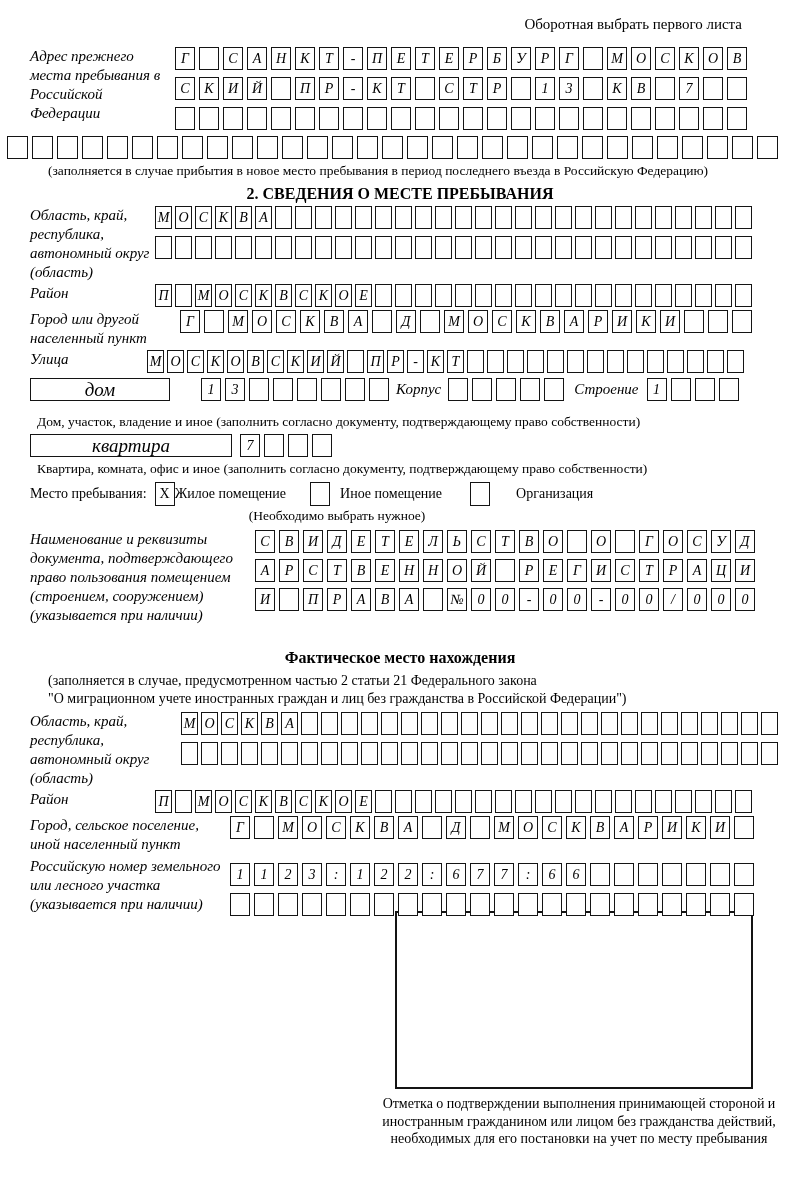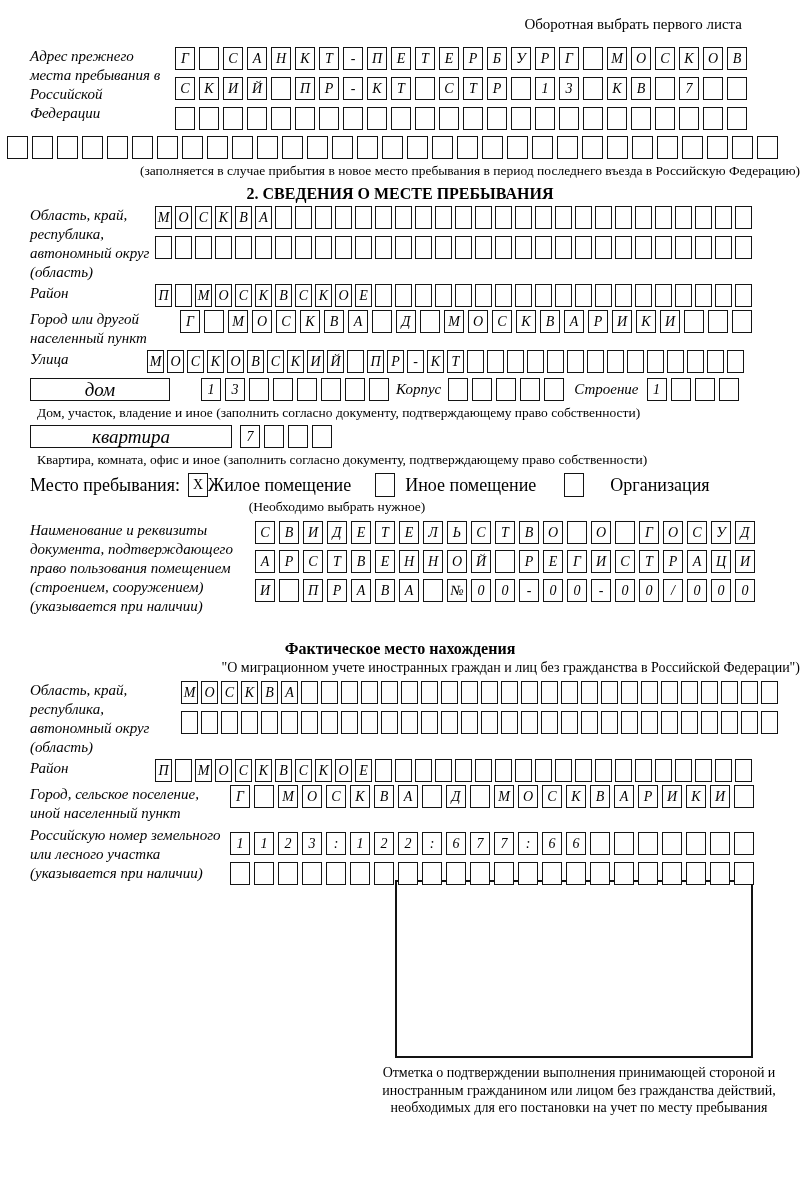--- a/index.html
+++ b/index.html
@@ -19,35 +19,35 @@
   .cell {
     flex:0 0 auto; height:23px; border:1.8px solid #141414; background:#fff;
     display:flex; align-items:center; justify-content:center;
     font-size:14px; line-height:1;
   }
   .p24 { column-gap:4px; } .p24 .cell { width:20px; }
   .p20 { column-gap:3px; } .p20 .cell { width:17px; }
   .p25 { column-gap:4px; } .p25 .cell { width:21px; }
 
   .caption { font-size:13.5px; line-height:17px; }
-  .center { text-align:right;padding-left:48px; }
+  .center { text-align:left;padding-left:48px; }
   .sec-title { text-align:center; font-weight:bold; font-size:16px; line-height:20px; margin-top:5px; }
 
   .longbox {
     height:23px; border:1.8px solid #141414; display:flex;
     align-items:center; justify-content:center; font-size:19px; flex:0 0 auto;
   }
   .inline-label { font-size:15px; line-height:23px; flex:0 0 auto; }
 
   .checkbox {
     width:20px; height:24px; border:1.8px solid #141414; display:inline-flex;
     align-items:center; justify-content:center; font-size:14px; flex:0 0 auto;
   }
   .stay-row { display:flex; align-items:center; margin-left:30px; margin-top:5px; }
-  .opt-label { font-size:18px; }
+  .opt-label { font-size:14px; }
 
   .stamp-box {
     width:358px; height:178px; border:2px solid #141414;
     margin-left:395px; margin-top:-22px; background:#fff;
   }
   .stamp-caption {
     margin-left:364px; width:430px; margin-top:6px;
     text-align:center; font-size:14px; line-height:17.5px;
   }
 </style>
@@ -371,21 +371,21 @@
         <span class="cell"></span>
       </div>
     <div class="inline-label" style="margin-left:10px">Строение</div>
     <div class="cellrow p24" style="margin-left:8px">
         <span class="cell">1</span>
         <span class="cell"></span>
         <span class="cell"></span>
         <span class="cell"></span>
       </div>
   </div>
-  <div class="caption" style="margin-left:37px; margin-top:3px">Дом, участок, владение и иное (заполнить согласно документу, подтверждающему право собственности)</div>
+  <div class="caption" style="margin-left:37px; margin-top:12px">Дом, участок, владение и иное (заполнить согласно документу, подтверждающему право собственности)</div>
 
   <div class="field" style="margin-top:4px">
     <div class="longbox" style="width:202px">квартира</div>
     <div class="cellrow p24" style="margin-left:8px">
         <span class="cell">7</span>
         <span class="cell"></span>
         <span class="cell"></span>
         <span class="cell"></span>
       </div>
   </div>
@@ -471,20 +471,21 @@
           <span class="cell">0</span>
           <span class="cell">/</span>
           <span class="cell">0</span>
           <span class="cell">0</span>
           <span class="cell">0</span>
         </div>
     </div>
   </div>
 
   <div class="sec-title" style="margin-top:4px">Фактическое место нахождения</div>
+  <div class="caption center" style="margin-top:4px; font-size:14px; line-height:18px">(заполняется в случае, предусмотренном частью 2 статьи 21 Федерального закона</div>
   <div class="caption center" style="font-size:14px; line-height:18px">"О миграционном учете иностранных граждан и лиц без гражданства в Российской Федерации")</div>
 
   <div class="field" style="margin-top:4px; min-height:76px">
     <div class="flabel" style="width:151px">Область, край, республика, автономный округ (область)</div>
     <div class="rowstack">
       <div class="cellrow p20">
           <span class="cell">М</span>
           <span class="cell">О</span>
           <span class="cell">С</span>
           <span class="cell">К</span>

